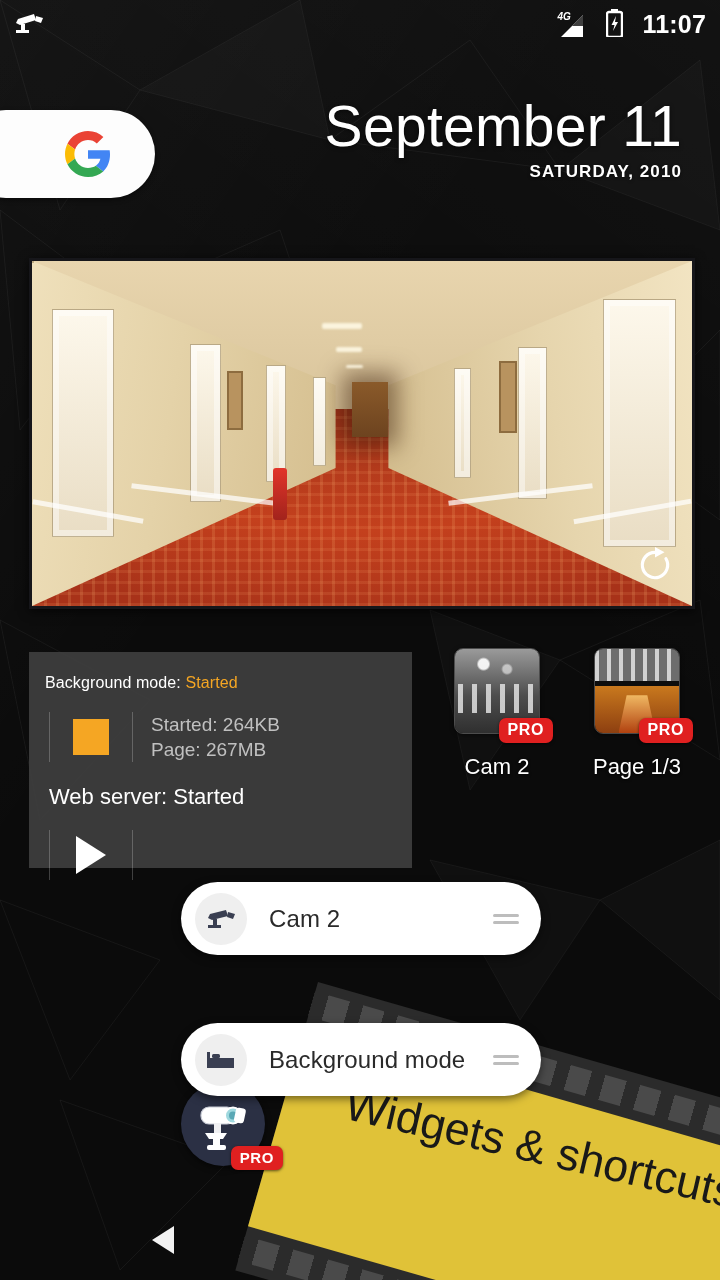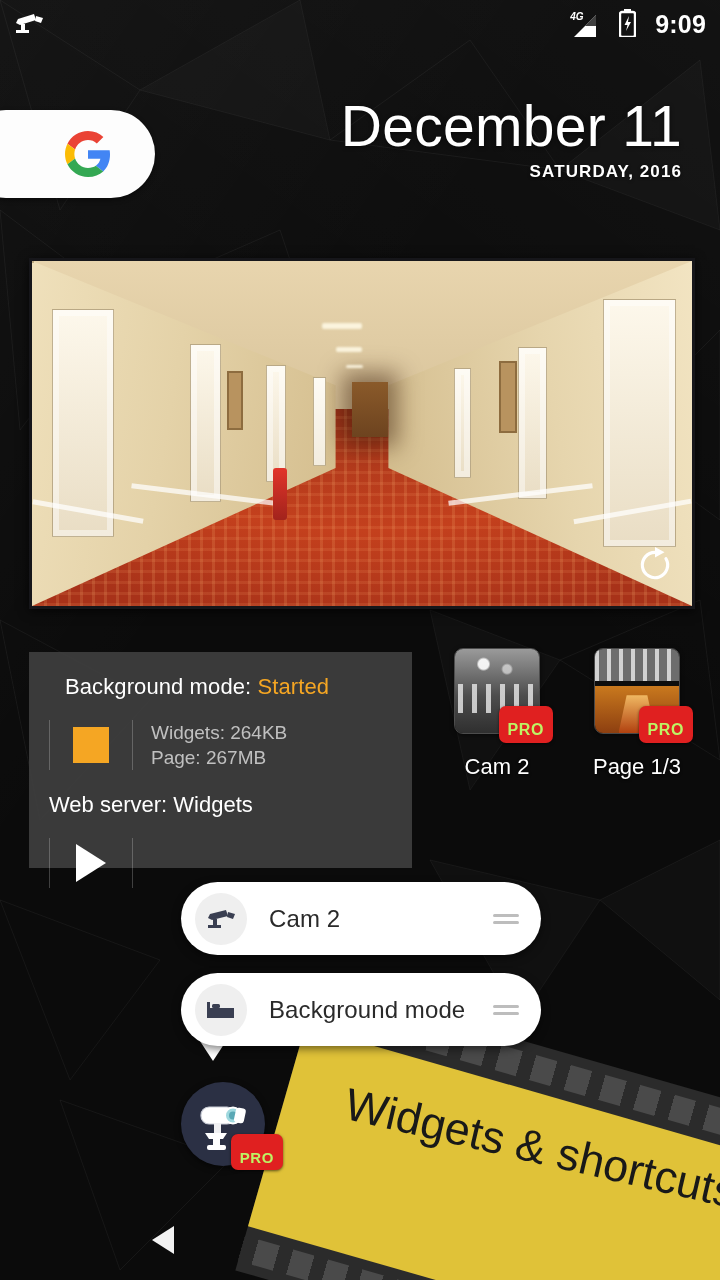--- a/index.html
+++ b/index.html
@@ -127,21 +127,21 @@
   #cam-refresh {
     position: absolute; right: 18px; bottom: 22px; width: 38px; height: 38px;
   }
   
   #ctrl-widget {
     position: absolute; left: 29px; top: 652px; width: 383px; height: 216px;
     background: rgba(62,62,62,.93);
     z-index: 20; padding: 22px 0 0 0;
   }
   .ctrl-line1 {
-    font-size: 22px; color: #fff; padding-left: 36px; letter-spacing: .1px;
+    font-size: 16px; color: #fff; padding-left: 16px; letter-spacing: .1px;
   }
   .ctrl-line1 .val-started { color: #f5a623; }
   .ctrl-row {
     display: flex; align-items: center; margin-top: 20px; padding-left: 20px;
   }
   .divider { width: 1px; height: 50px; background: rgba(255,255,255,.22); }
   .btn-zone {
     width: 82px; display: flex; align-items: center; justify-content: center;
   }
   .stop-square { width: 36px; height: 36px; background: #f5a623; }
@@ -187,22 +187,22 @@
     background: repeating-linear-gradient(90deg,
       rgba(235,235,235,.8) 0 4px, rgba(60,60,60,0) 4px 12px);
   }
   .thumb-page:after {
     content: ""; position: absolute; left: 28%; top: 55%; width: 44%; height: 45%;
     background: linear-gradient(#f0b963, #b1410f);
     clip-path: polygon(22% 0, 78% 0, 100% 100%, 0 100%);
   }
   .pro-badge {
     position: absolute; right: -14px; bottom: -10px;
-    background: #e02020; color: #bef264; font-size: 16px; font-weight: bold;
-    letter-spacing: .6px; padding: 15px 9px 4px; border-radius: 7px;
+    background: #e02020; color: #ffffff; font-size: 16px; font-weight: bold;
+    letter-spacing: .6px; padding: 3px 9px 4px; border-radius: 7px;
     box-shadow: 0 1px 3px rgba(0,0,0,.6);
   }
   .si-label {
     margin-top: 20px; color: #fff; font-size: 22px; font-weight: 500;
     text-shadow: 0 1px 3px rgba(0,0,0,.85);
     white-space: nowrap;
   }
   
   .pill {
     position: absolute; height: 73px; width: 360px;
@@ -320,36 +320,36 @@
           <path d="M24 2 L24 24 L2 24 Z" fill="#ffffff"></path>
           <path d="M24 2 L24 24 L2 24 Z" fill="none" stroke="#2a2a2a" stroke-width="0"></path>
           <path d="M13 13 L24 2 L24 13 Z" fill="#2a2a2a" opacity=".9"></path>
         </svg>
       </div>
       <svg width="17" height="28" viewBox="0 0 17 28">
         <rect x="5" y="0" width="7" height="3" fill="#ffffff"></rect>
         <rect x="1" y="3" width="15" height="25" rx="2" fill="none" stroke="#ffffff" stroke-width="2.4"></rect>
         <path d="M10 7 L5.5 16 L8.5 16 L7 22 L12 13 L9 13 Z" fill="#ffffff"></path>
       </svg>
-      <span class="sb-time">9:09</span>
+      <span class="sb-time">11:07</span>
     </div>
   </div>
 
   <div id="google-pill">
     <svg width="46" height="46" viewBox="0 0 48 48">
       <path fill="#EA4335" d="M24 9.5c3.54 0 6.7 1.22 9.2 3.6l6.85-6.85C35.9 2.38 30.47 0 24 0 14.62 0 6.51 5.38 2.56 13.22l7.98 6.19C12.43 13.72 17.74 9.5 24 9.5z"></path>
       <path fill="#4285F4" d="M46.98 24.55c0-1.57-.15-3.09-.38-4.55H24v9.02h12.94c-.58 2.96-2.26 5.48-4.78 7.18l7.73 6c4.51-4.18 7.09-10.36 7.09-17.65z"></path>
       <path fill="#FBBC05" d="M10.53 28.59c-.48-1.45-.76-2.99-.76-4.59s.27-3.14.76-4.59l-7.98-6.19C.92 16.46 0 20.12 0 24c0 3.88.92 7.54 2.56 10.78l7.97-6.19z"></path>
       <path fill="#34A853" d="M24 48c6.48 0 11.93-2.13 15.89-5.81l-7.73-6c-2.15 1.45-4.92 2.3-8.16 2.3-6.26 0-11.57-4.22-13.47-9.91l-7.98 6.19C6.51 42.62 14.62 48 24 48z"></path>
     </svg>
   </div>
 
   <div id="date-widget">
-    <div id="date-main">December 11</div>
-    <div id="date-sub">SATURDAY, 2016</div>
+    <div id="date-main">September 11</div>
+    <div id="date-sub">SATURDAY, 2010</div>
   </div>
 
   <div id="cam-widget">
     <div id="corridor">
       <div class="c-ceiling"></div>
       <div class="c-floor"></div>
       <div class="c-wall-l"></div>
       <div class="c-wall-r"></div>
       <div class="c-far"></div>
 
@@ -387,25 +387,25 @@
     <div class="ctrl-line1">
       <span>Background mode: </span><span class="val-started">Started</span>
     </div>
     <div class="ctrl-row">
       <div class="divider"></div>
       <div class="btn-zone">
         <div class="stop-square"></div>
       </div>
       <div class="divider"></div>
       <div class="ctrl-stats">
-        <div>Widgets: 264KB</div>
+        <div>Started: 264KB</div>
         <div>Page: 267MB</div>
       </div>
     </div>
-    <div class="ctrl-line2">Web server: Widgets</div>
+    <div class="ctrl-line2">Web server: Started</div>
     <div class="ctrl-row">
       <div class="divider"></div>
       <div class="btn-zone">
         <div class="play-tri"></div>
       </div>
       <div class="divider"></div>
     </div>
   </div>
 
   <div class="shortcut-icon" style="left:437px;top:648px;">
@@ -437,21 +437,21 @@
         <rect x="2" y="17" width="13" height="3" fill="#3a3f52"></rect>
       </svg>
     </div>
     <div class="pill-label">Cam 2</div>
     <div class="drag-handle">
       <div></div>
         <div></div>
     </div>
   </div>
 
-  <div class="pill" style="left:181px;top:973px;justify-content:center;">
+  <div class="pill" style="left:181px;top:1023px;justify-content:center;">
     <div class="pill-icon-bg">
       <svg width="30" height="22" viewBox="0 0 30 22">
         <rect x="1" y="3" width="3" height="16" fill="#3a3f52"></rect>
         <rect x="4" y="9" width="24" height="6" fill="#3a3f52"></rect>
         <rect x="4" y="15" width="24" height="4" fill="#3a3f52"></rect>
         <rect x="6" y="5" width="8" height="4" rx="1.5" fill="#3a3f52"></rect>
       </svg>
     </div>
     <div class="pill-label">Background mode</div>
     <div class="drag-handle">

